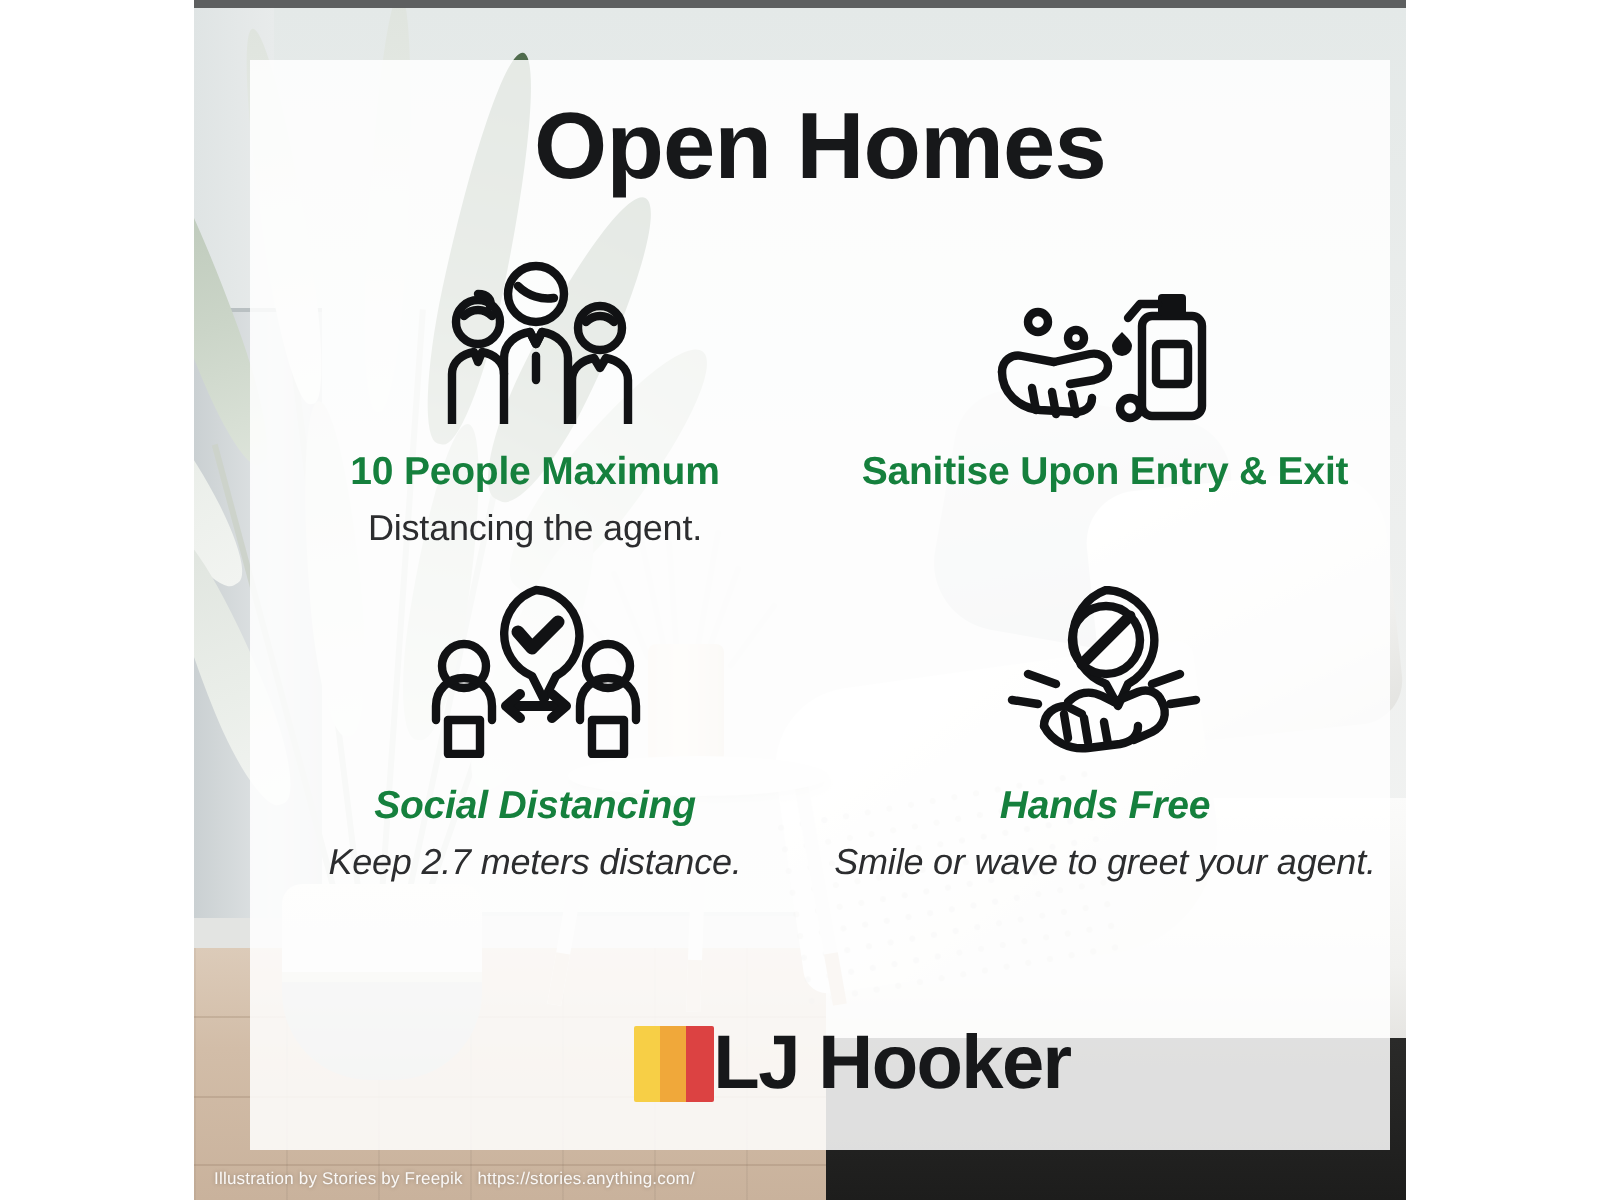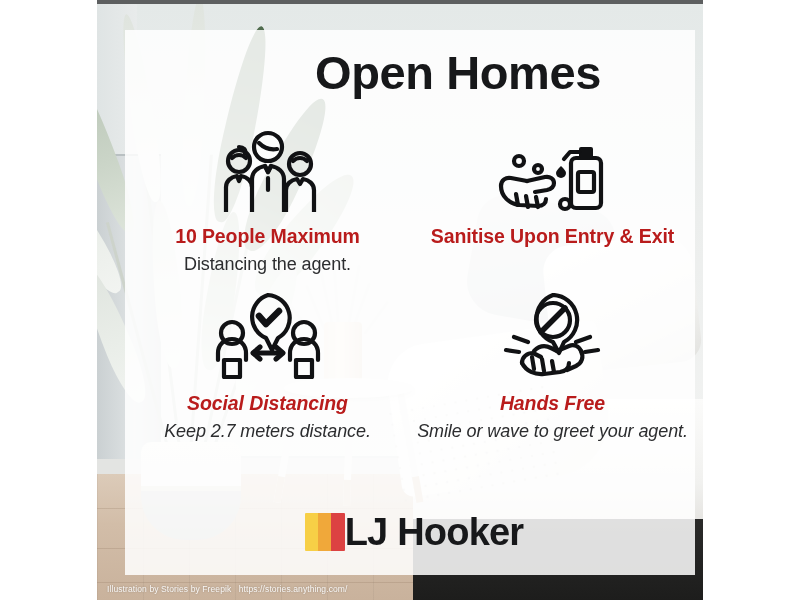--- a/index.html
+++ b/index.html
@@ -220,21 +220,20 @@
   .title {
     position: absolute;
     left: 0; top: 17px;
     width: 100%;
     text-align: center;
     font-size: 47px;
     font-weight: bold;
     letter-spacing: -0.4px;
     color: #17181a;
     line-height: 1.1;
-    margin-left: 48px;
   }
 
   .tile {
     position: absolute;
     width: 285px;
     text-align: center;
   }
   .tile.r1 { top: 96px; }
   .tile.r2 { top: 263px; font-style: italic; }
   .tile.c1 { left: 0px; }
@@ -245,36 +244,36 @@
     display: flex;
     align-items: flex-end;
     justify-content: center;
   }
   .tile-icon svg { display: block; }
 
   .tile-heading {
     margin-top: 13px;
     font-size: 19.5px;
     font-weight: bold;
-    color: #b91c1c;
+    color: #15803d;
     letter-spacing: -0.1px;
     line-height: 1.2;
   }
   .tile-sub {
     margin-top: 5px;
     font-size: 18px;
     color: #2c2d2f;
     line-height: 1.28;
     letter-spacing: -0.1px;
   }
 
   
   #logo {
     position: absolute;
-    left: 4px; bottom: 24px;
+    left: 16px; bottom: 24px;
     width: 100%;
     display: flex;
     align-items: center;
     justify-content: center;
   }
   .logo-bars {
     display: flex;
     width: 40px;
     height: 38px;
     border-radius: 1px;

